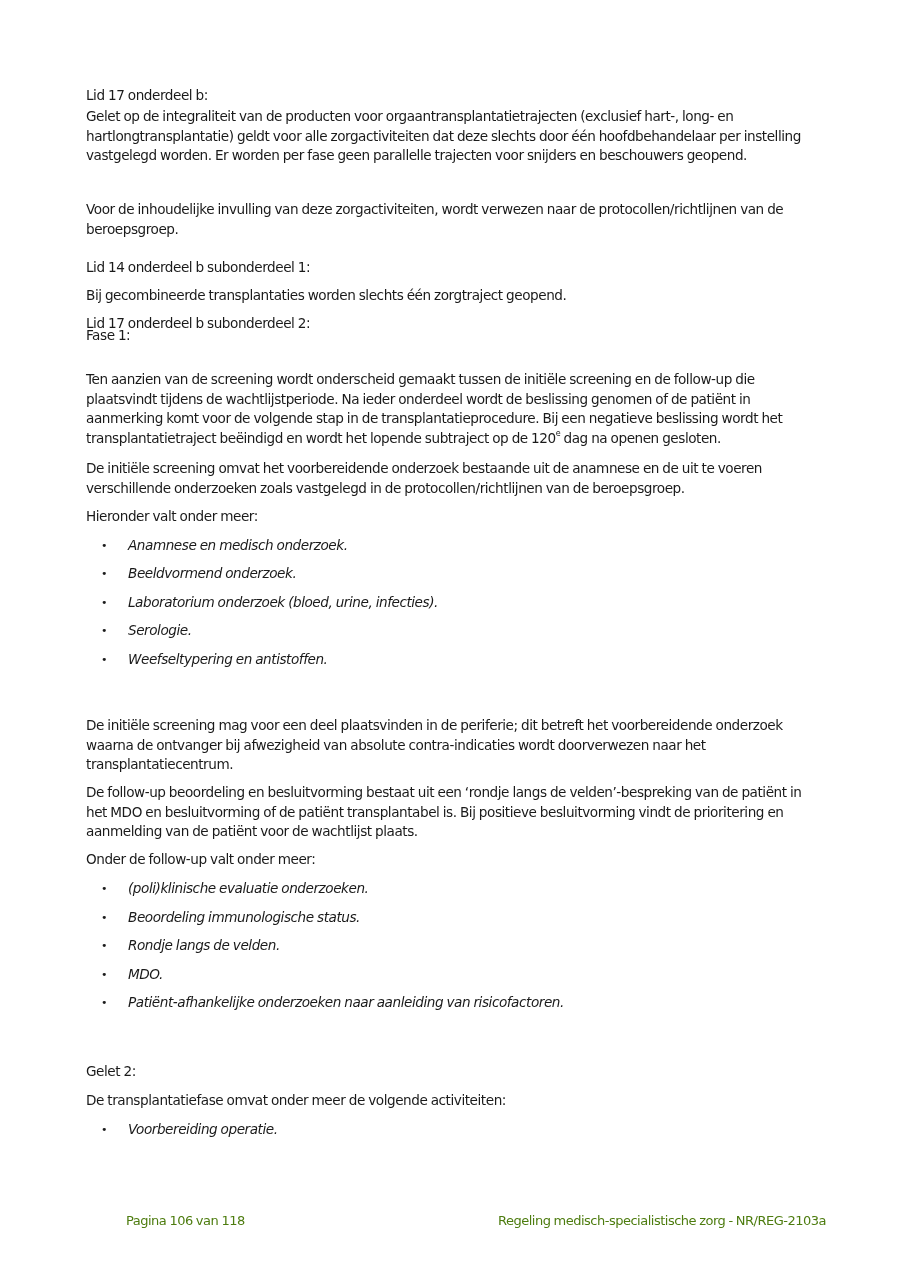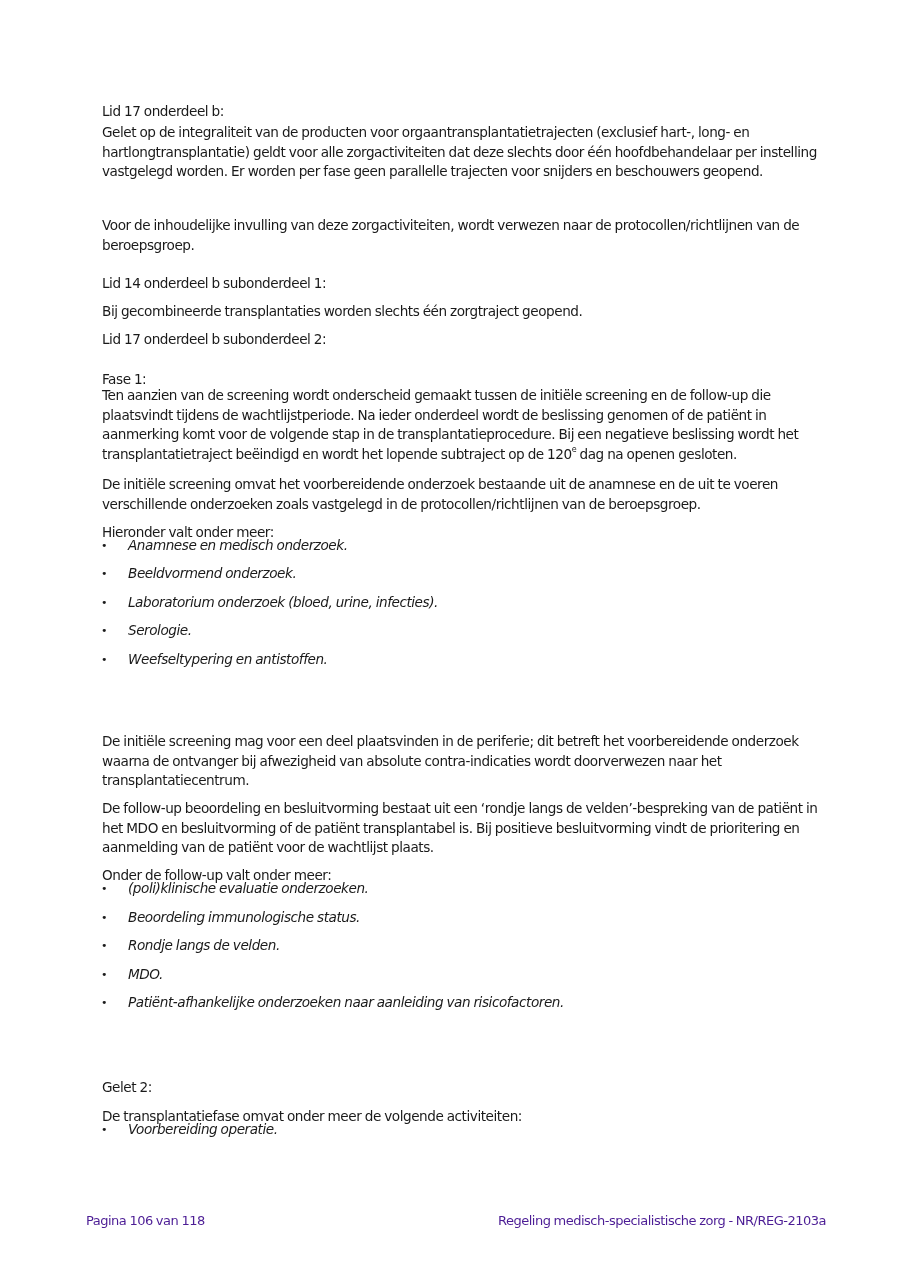--- a/index.html
+++ b/index.html
@@ -18,21 +18,21 @@
     .page {
       position: absolute;
       left: 86px;
       top: 86px;
       width: 740px;
       font-size: 13.6px;
       letter-spacing: -0.45px;
       word-spacing: -0.5px;
     }
     .p {
-      margin: 16px;
+      margin: 0;
       line-height: 19.6px;
       position: absolute;
       left: 0;
       width: 736px;
     }
     .bullet {
       position: absolute;
       left: 15px;
       width: 700px;
       line-height: 19.6px;
@@ -54,22 +54,23 @@
       font-size: 8px;
       vertical-align: 7px;
       line-height: 0;
     }
     .footer {
       position: absolute;
       top: 1213px;
       font-size: 13px;
       letter-spacing: -0.5px;
       word-spacing: -0.5px;
-      color: #4c1d95;
+      color: #4d7c0f;
       white-space: nowrap;
+      margin-left: 40px;
     }
     .footer-left { left: 86px; }
     .footer-right { right: 74px; }
   </style>
 </head>
 <body>
 
 <div class="page">
 
   <p class="p" style="top:0px">Lid 17 onderdeel b:</p>
@@ -77,21 +78,21 @@
   <p class="p" style="top:21px">Gelet op de integraliteit van de producten voor orgaantransplantatietrajecten (exclusief hart-, long- en hartlongtransplantatie) geldt voor alle zorgactiviteiten dat deze slechts door één hoofdbehandelaar per instelling vastgelegd worden. Er worden per fase geen parallelle trajecten voor snijders en beschouwers geopend.</p>
 
   <p class="p" style="top:114px">Voor de inhoudelijke invulling van deze zorgactiviteiten, wordt verwezen naar de protocollen/richtlijnen van de beroepsgroep.</p>
 
   <p class="p" style="top:172px">Lid 14 onderdeel b subonderdeel 1:</p>
 
   <p class="p" style="top:200px">Bij gecombineerde transplantaties worden slechts één zorgtraject geopend.</p>
 
   <p class="p" style="top:228px">Lid 17 onderdeel b subonderdeel 2:</p>
 
-  <p class="p" style="top:268px">Fase 1:</p>
+  <p class="p" style="top:240px">Fase 1:</p>
 
   <p class="p" style="top:284px"><span>Ten aanzien van de screening wordt onderscheid gemaakt tussen de initiële screening en de follow-up die plaatsvindt tijdens de wachtlijstperiode. Na ieder onderdeel wordt de beslissing genomen of de patiënt in aanmerking komt voor de volgende stap in de transplantatieprocedure. Bij een negatieve beslissing wordt het transplantatietraject beëindigd en wordt het lopende subtraject op de 120</span><sup>e</sup><span> dag na openen gesloten.</span></p>
 
   <p class="p" style="top:373px">De initiële screening omvat het voorbereidende onderzoek bestaande uit de anamnese en de uit te voeren verschillende onderzoeken zoals vastgelegd in de protocollen/richtlijnen van de beroepsgroep.</p>
 
   <p class="p" style="top:421px">Hieronder valt onder meer:</p>
 
   <div class="bullet" style="top:450px">
       <span class="dot">•</span>
       <span class="txt">Anamnese en medisch onderzoek.</span>

